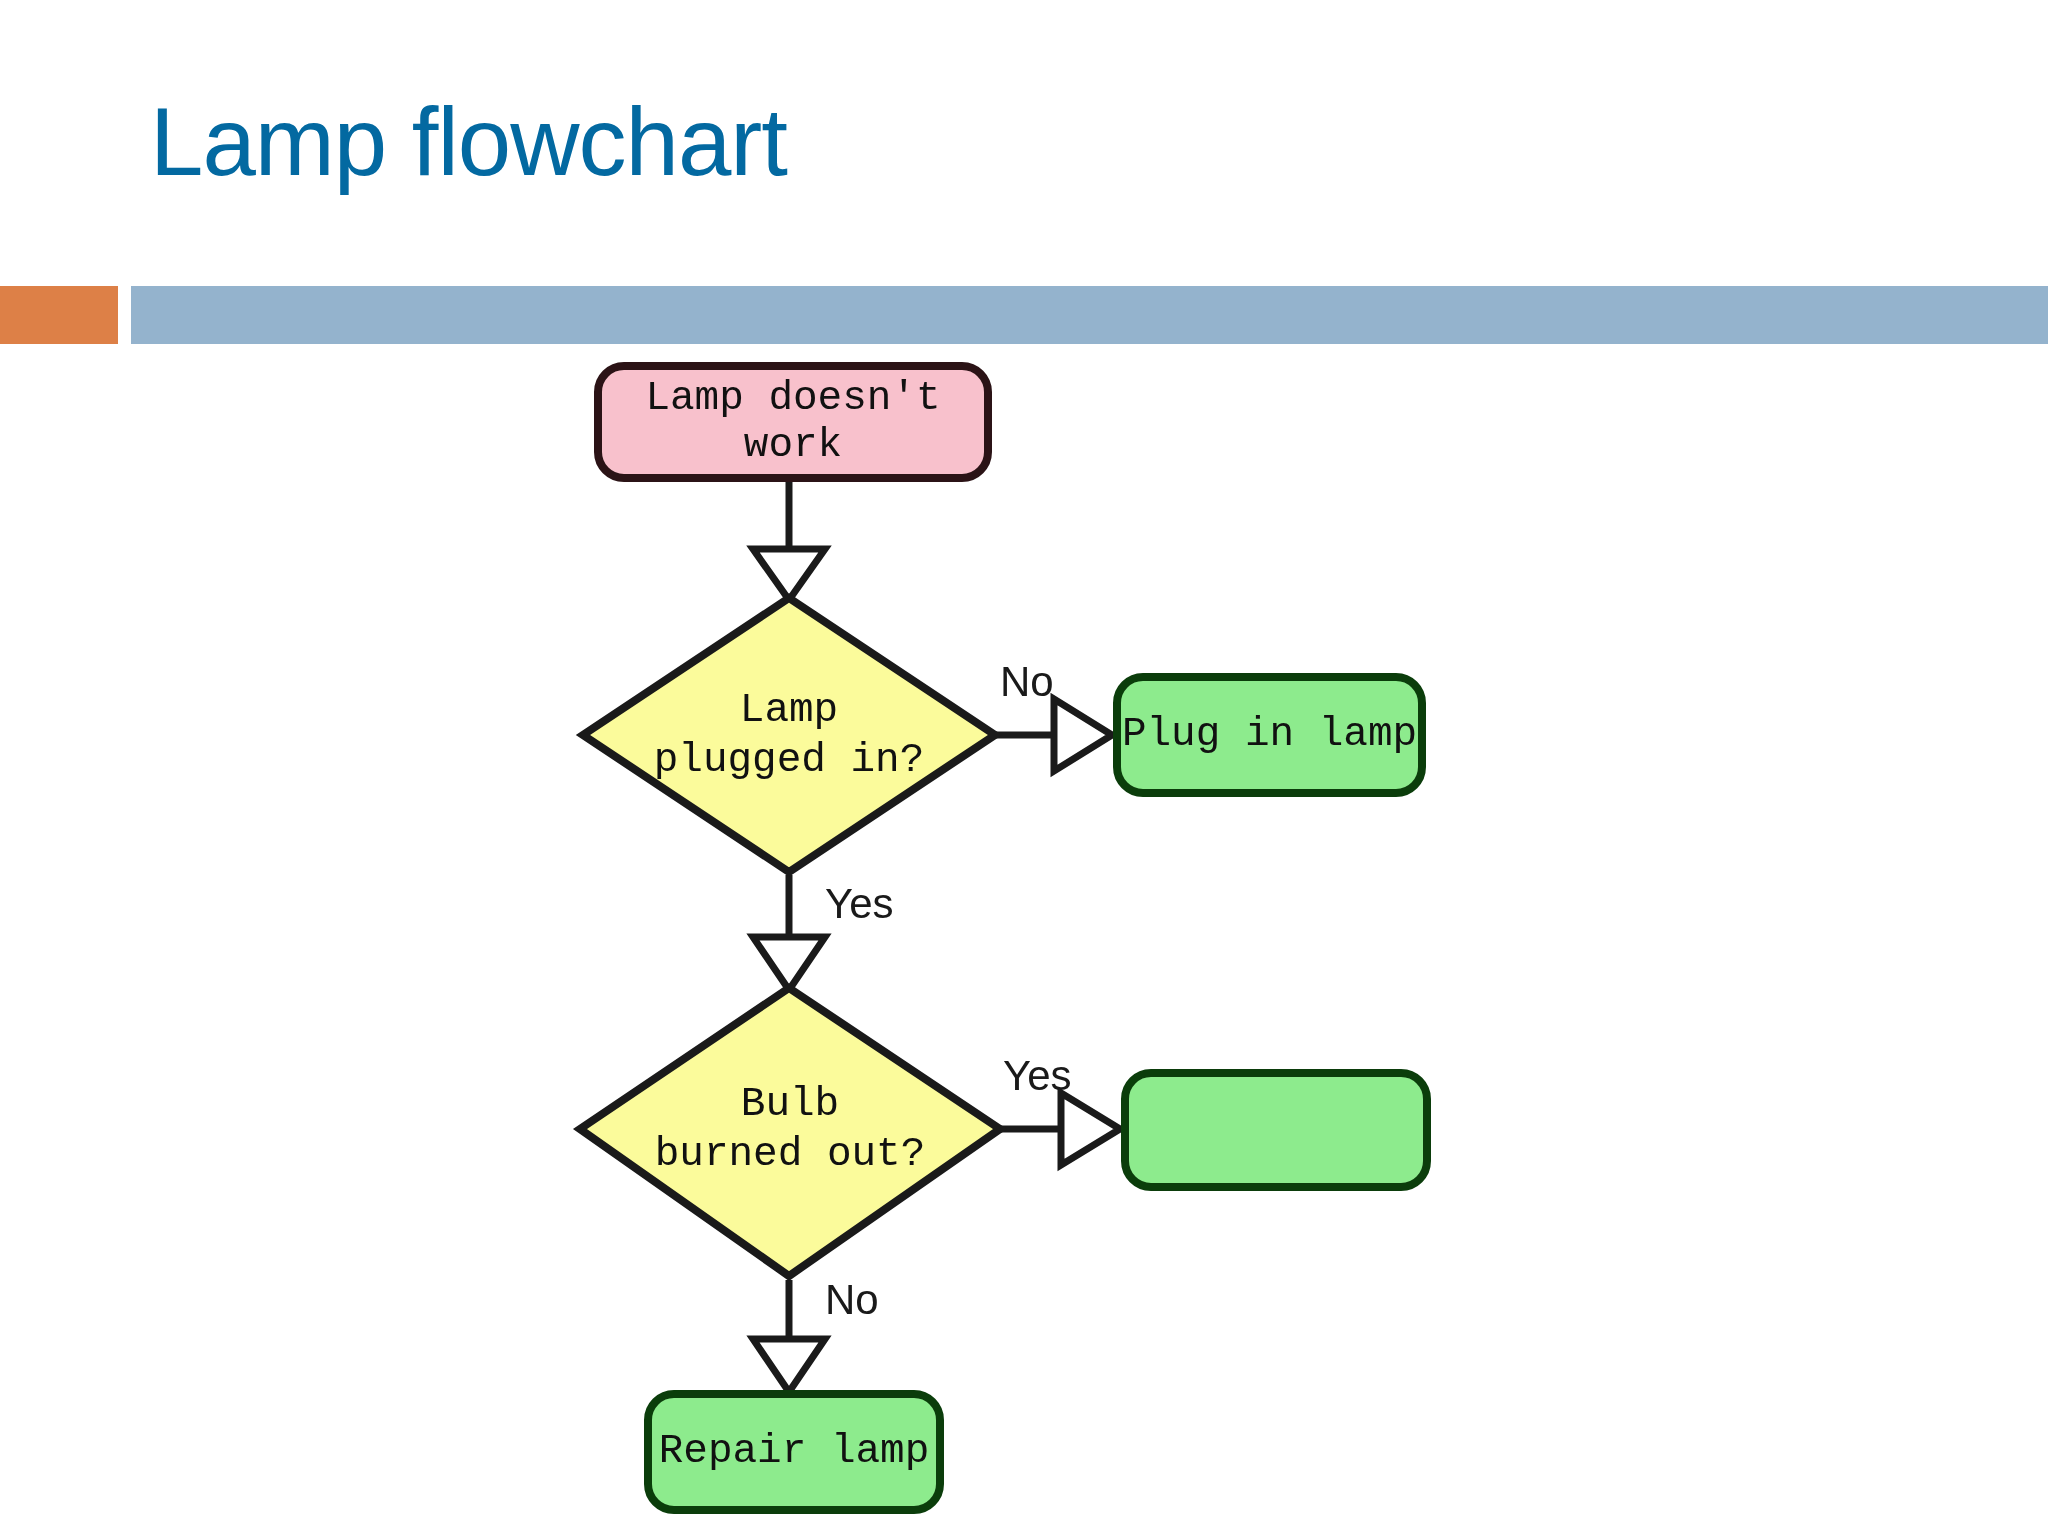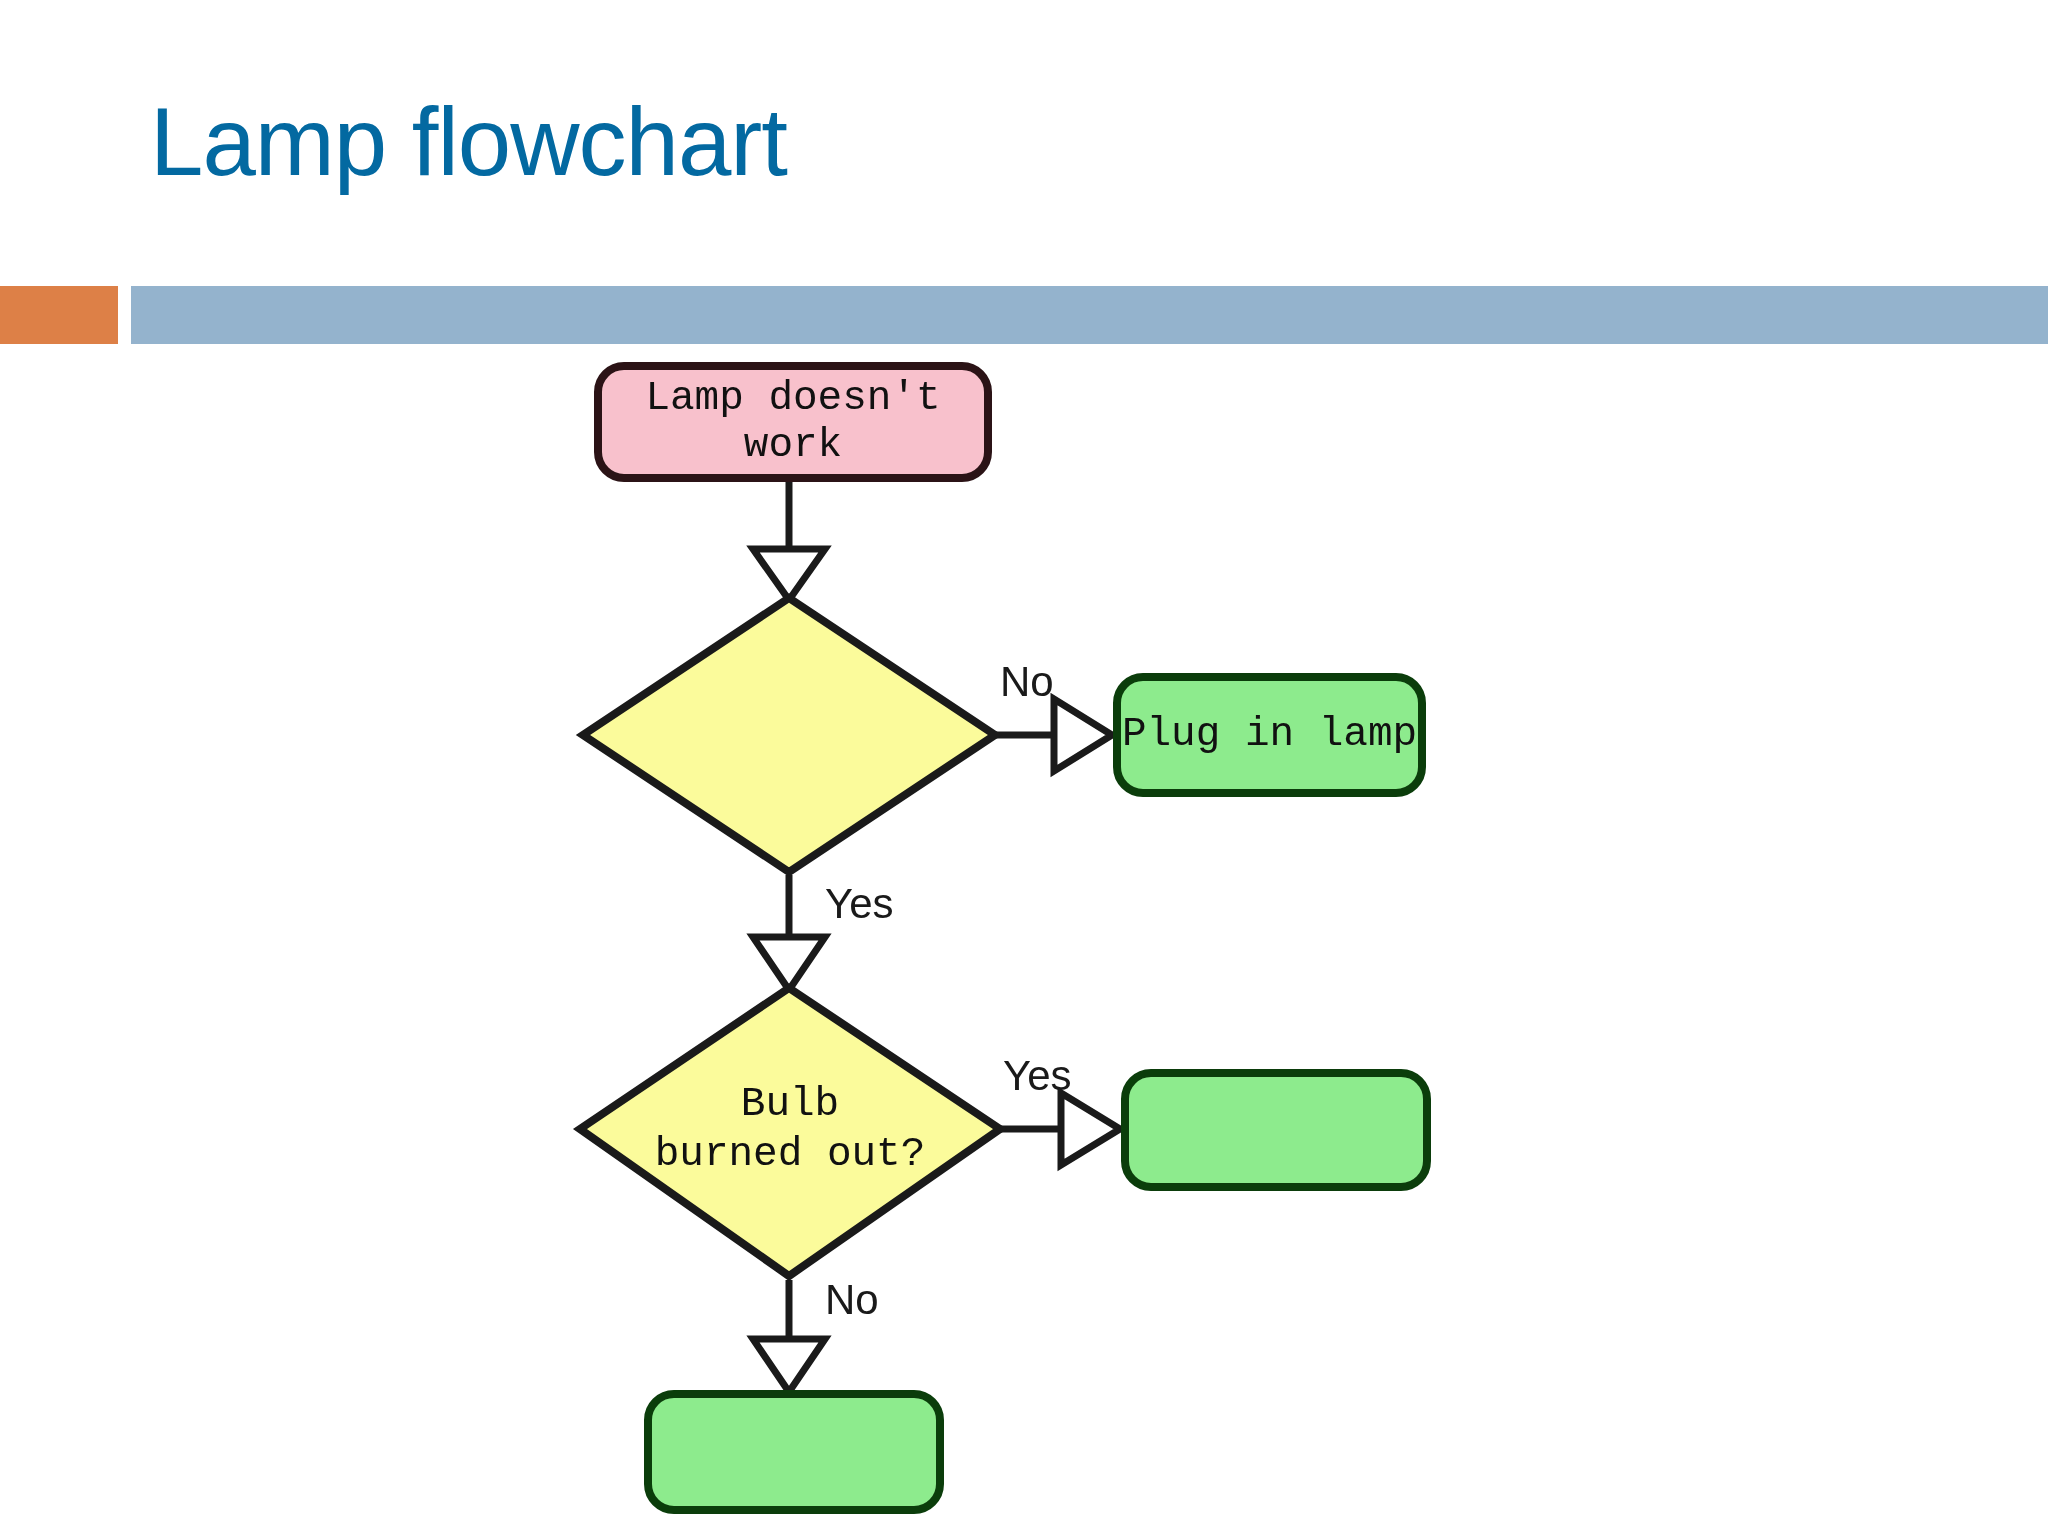--- a/index.html
+++ b/index.html
@@ -131,27 +131,30 @@
 
     <polygon points="789,988 1000,1129 789,1276 580,1129" fill="#FBFB9B" stroke="#1A1A1A" stroke-width="8" stroke-linejoin="miter"></polygon>
 
     <rect x="1125" y="1073" width="302" height="114" rx="26" ry="26" fill="#8DEB8D" stroke="#0B3D0B" stroke-width="8"></rect>
 
     <rect x="648" y="1394" width="292" height="116" rx="26" ry="26" fill="#8DEB8D" stroke="#0B3D0B" stroke-width="8"></rect>
   </svg>
 
   <div class="node-label box-label" style="left:598px; top:366px; width:390px; height:112px;">Lamp doesn't work</div>
 
+  <div class="node-label diamond-label" style="left:583px; top:660px; width:412px; height:150px;">Lamp
+plugged in?</div>
 
   <div class="node-label box-label" style="left:1117px; top:677px; width:305px; height:116px;">Plug in lamp</div>
 
   <div class="node-label diamond-label" style="left:580px; top:1054px; width:420px; height:150px;">Bulb
 burned out?</div>
 
 
+  <div class="node-label box-label" style="left:648px; top:1394px; width:292px; height:116px;">Repair lamp</div>
 
   <div class="edge-label" style="left:1000px; top:658px;">No</div>
 
   <div class="edge-label" style="left:825px; top:880px;">Yes</div>
 
   <div class="edge-label" style="left:1003px; top:1052px;">Yes</div>
 
   <div class="edge-label" style="left:825px; top:1276px;">No</div>
 
 </div>

